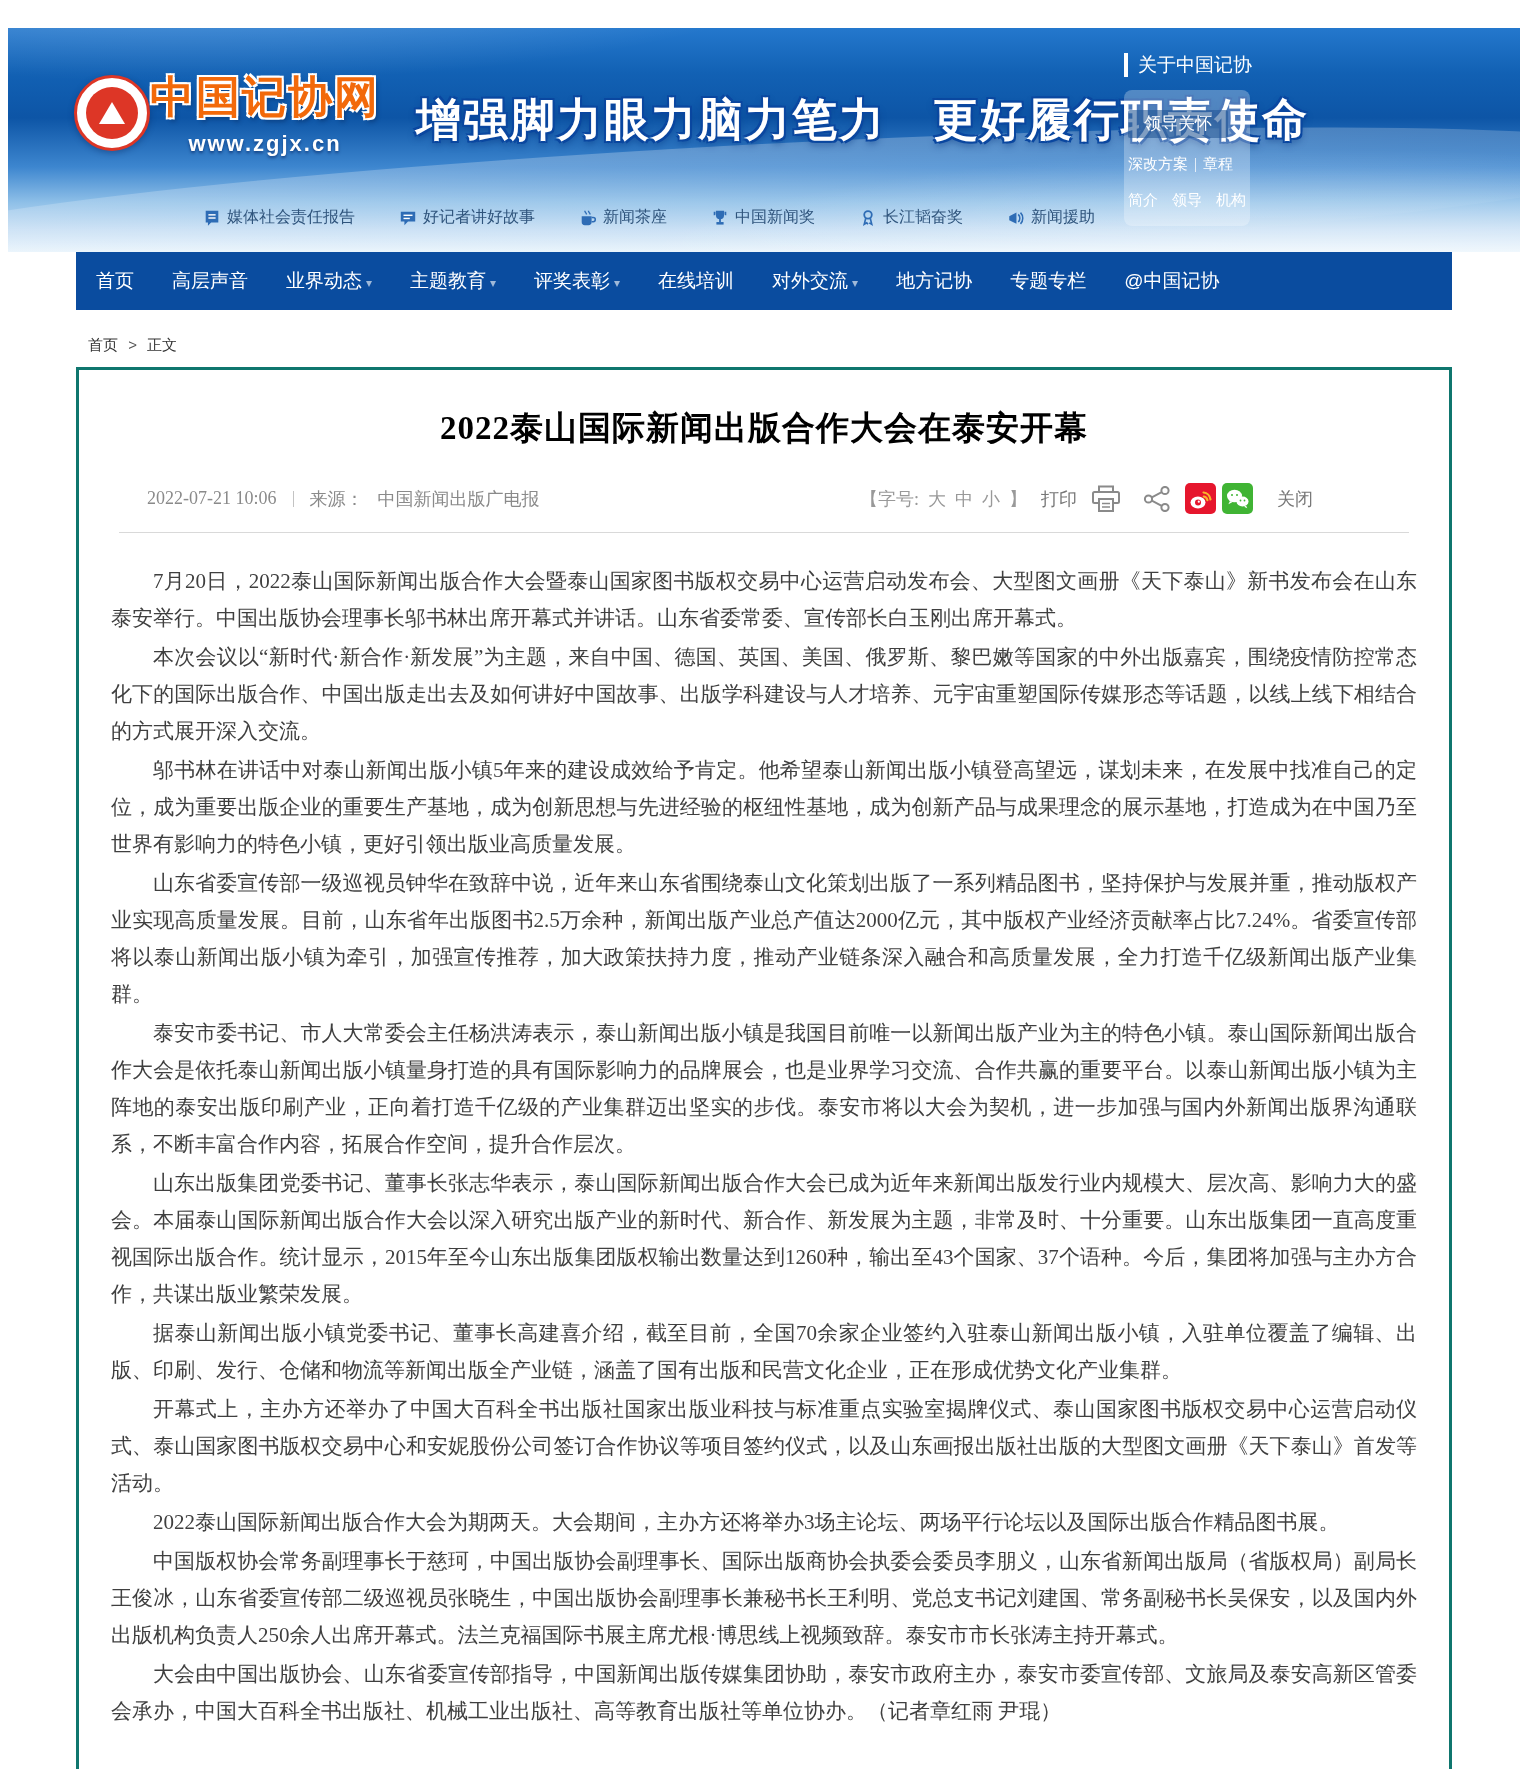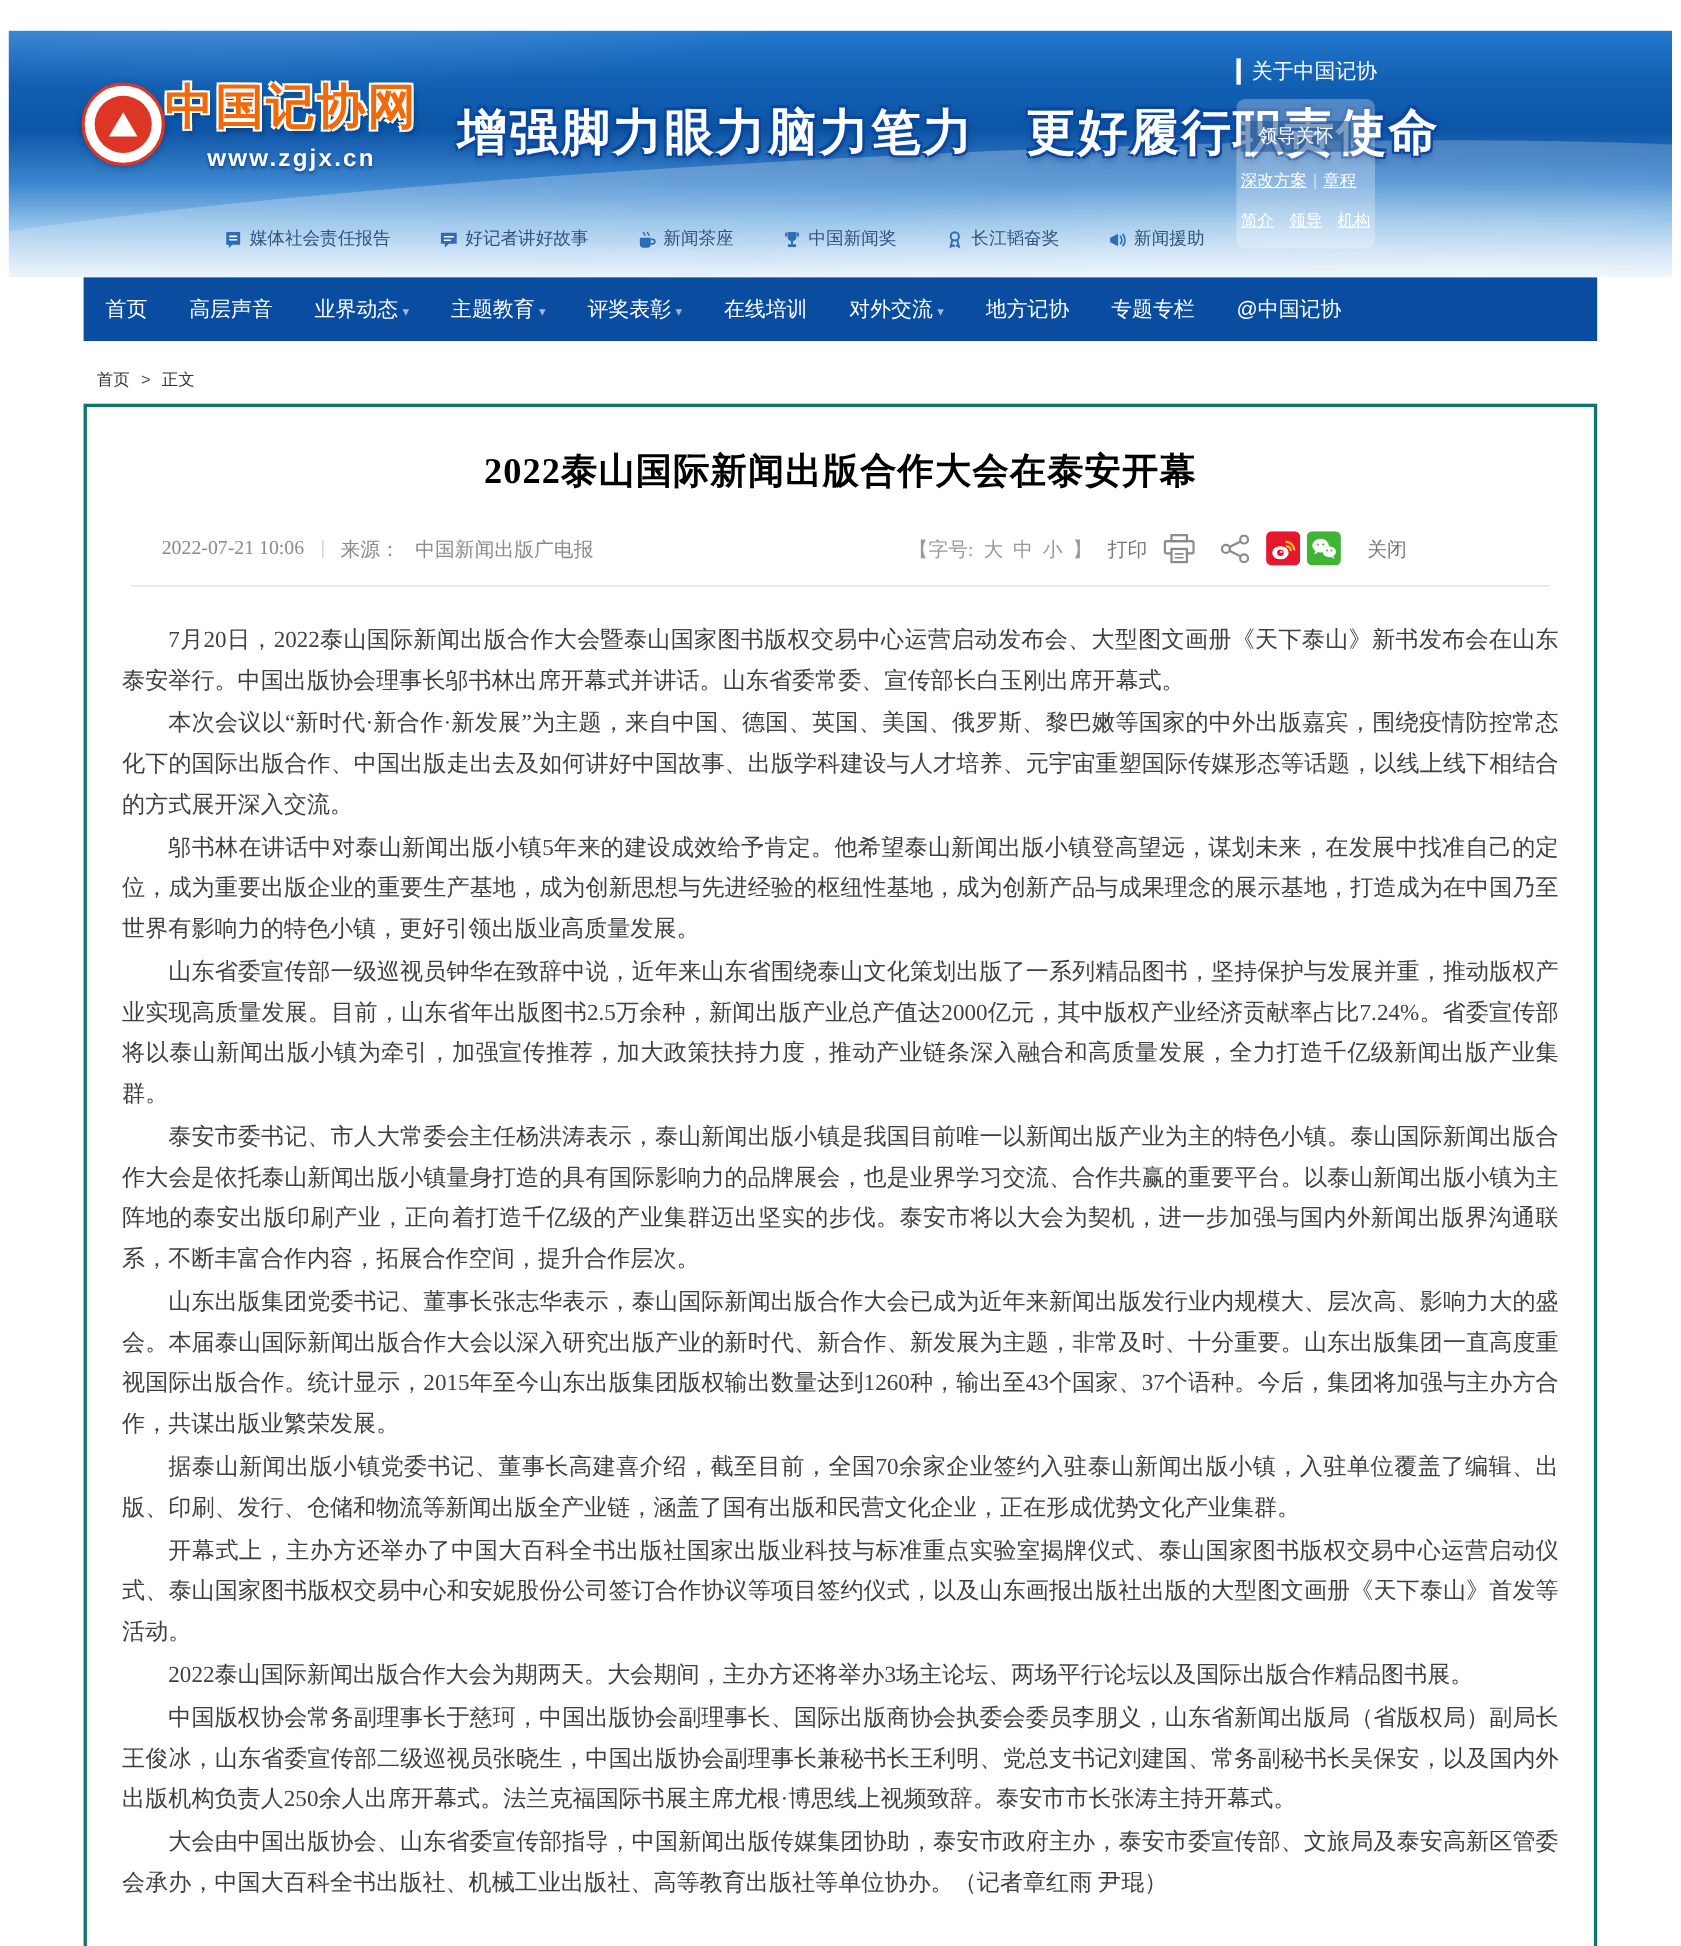--- a/index.html
+++ b/index.html
@@ -36,21 +36,21 @@
     color:#ffffff; white-space:nowrap;
     text-shadow:-2px -2px 0 #0a47a0,2px -2px 0 #0a47a0,-2px 2px 0 #0a47a0,2px 2px 0 #0a47a0,0 4px 7px rgba(6,50,120,.55);text-align:center; }
   .about-link { position:absolute; left:1116px; top:24px; display:flex; align-items:center; gap:10px;
     color:#ffffff; font-size:19px; cursor:pointer; }
   .about-bar { display:inline-block; width:4px; height:24px; background:#ffffff; }
   .about-panel { position:absolute; left:1116px; top:62px; width:126px; border-radius:8px;
     background:rgba(255,255,255,.28); padding:20px 4px 16px; display:flex; flex-direction:column;
     gap:17px; }
   .panel-btn { width:100px; height:28px; line-height:28px; text-align:center; font-size:17px; color:#fff;
     background:rgba(35,86,148,.58); border-radius:2px; cursor:pointer; }
-  .panel-row { display:flex; align-items:center; color:#ffffff; font-size:15px; white-space:nowrap;text-decoration:underline; }
+  .panel-row { display:flex; align-items:center; color:#ffffff; font-size:15px; white-space:nowrap; }
   .pdiv { width:1px; height:14px; background:rgba(255,255,255,.75); margin:0 7px; }
   .panel-link { cursor:pointer; }
   .quick-links { position:absolute; left:195px; bottom:24px; width:892px; display:flex;
     justify-content:space-between; align-items:center; }
   .qlink { display:flex; align-items:center; gap:6px; color:#2f547c; font-size:16px; cursor:pointer; white-space:nowrap; }
   .qicon { display:flex; align-items:center; }
 
   
   .nav { width:1376px; margin:0 auto; height:58px; background:#0a4c9f; display:flex; align-items:center;
     padding-left:20px; gap:38px; }
@@ -65,21 +65,21 @@
   
   .content-box { width:1376px; margin:0 auto 14px; background:#fff; border:3px solid #0f766e;
     padding:36px 12px 30px; min-height:1370px; }
   .article-title { text-align:center; font-family:"Liberation Serif","DejaVu Serif",serif;
     font-size:33px; font-weight:bold; color:#000; letter-spacing:1px; }
   .meta { margin:32px 56px 0; display:flex; justify-content:space-between; align-items:center;
     font-family:"Liberation Serif","DejaVu Serif",serif; }
   .meta-left { display:flex; align-items:center; font-size:18px; color:#8a8a8a; }
   .mdiv { width:1px; height:16px; background:#c3c3c3; margin:0 16px; }
   .meta-srclabel { margin-right:14px; }
-  .meta-right { display:flex; align-items:center; gap:14px; margin-right:102px; font-size:18px; color:#8a8a8a; }
+  .meta-right { display:flex; align-items:center; gap:14px; margin-right:68px; font-size:18px; color:#8a8a8a; }
   .fz-group { display:flex; align-items:center; gap:9px; color:#999; }
   .fz-size { cursor:pointer; }
   .print-label, .close-label { color:#777; cursor:pointer; }
   .mi { display:flex; align-items:center; cursor:pointer; }
   .sns { display:flex; align-items:center; gap:6px; }
   .meta-hr { border-top:1px solid #d9d9d9; margin:18px 28px 0; }
 
   .article-body { padding:30px 20px 0; font-family:"Liberation Serif","DejaVu Serif",serif;
     font-size:21px; color:#3f3f3f; line-height:37px; text-align:justify; }
   .article-body p { text-indent:2em; margin:0 0 2px; }

